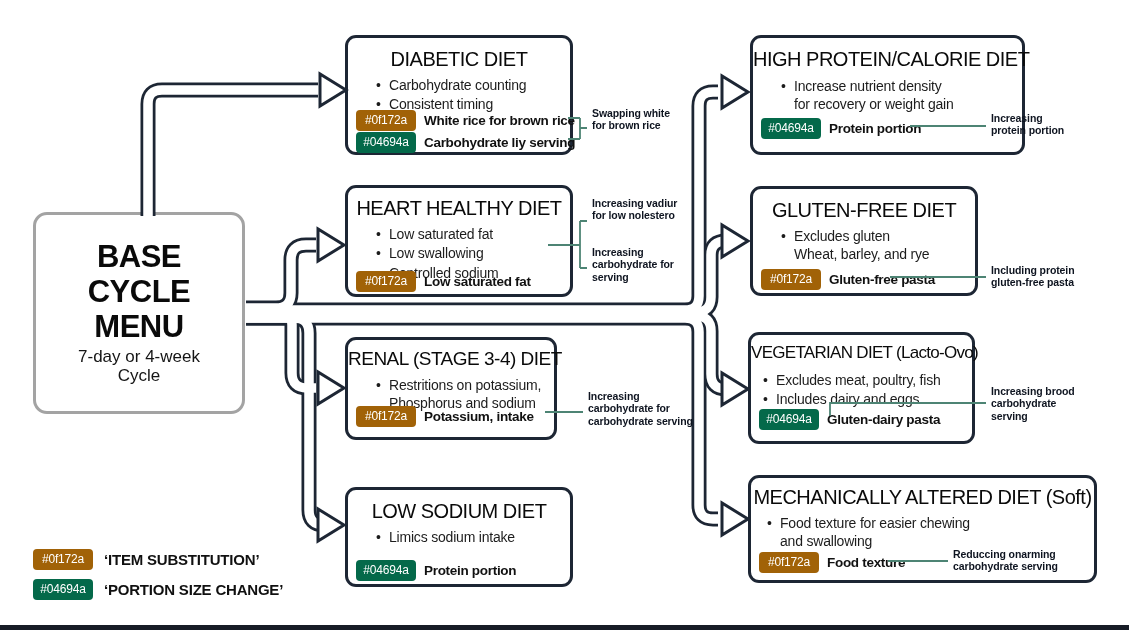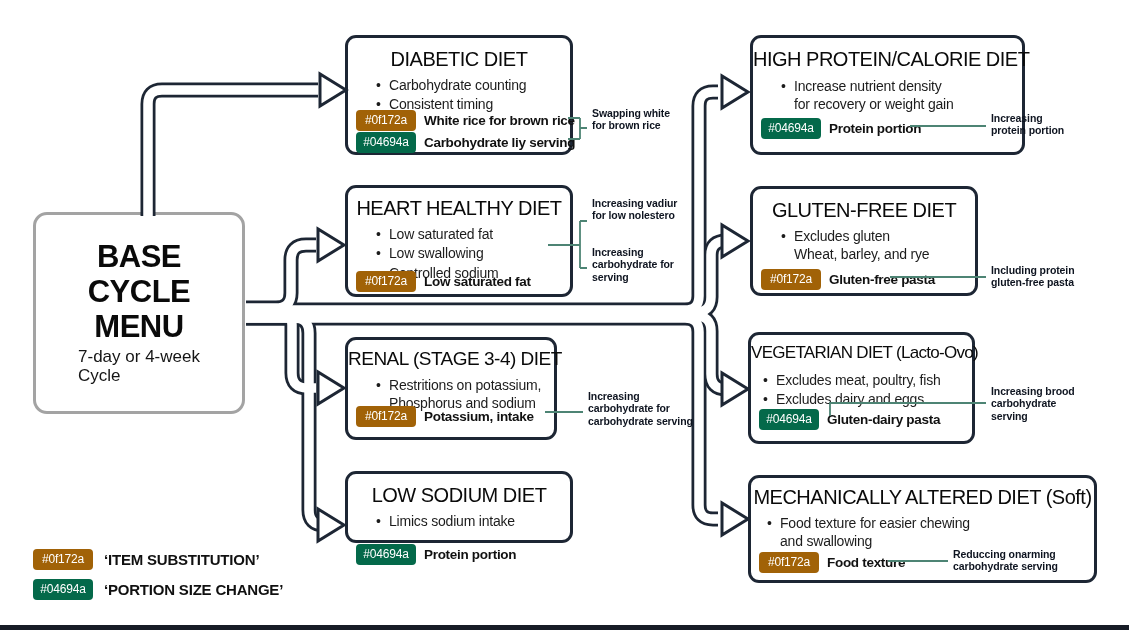--- a/index.html
+++ b/index.html
@@ -30,21 +30,21 @@
   .annot{
     position:absolute;font-size:10.5px;font-weight:bold;color:#0e1420;line-height:1.18;
     white-space:pre-line;z-index:3;letter-spacing:-0.1px;
   }
   .base-box{
     position:absolute;left:33px;top:212px;width:212px;height:202px;background:#fff;
     border:3px solid #a3a3a3;border-radius:14px;box-sizing:border-box;z-index:1;
     display:flex;flex-direction:column;align-items:center;justify-content:center;
   }
   .base-title{font-size:31px;font-weight:bold;color:#0a0a0a;line-height:1.12;text-align:center;white-space:pre-line;letter-spacing:-0.5px;}
-  .base-subtitle{font-size:17px;color:#151515;line-height:1.15;text-align:left;white-space:pre-line;margin-top:2px;}
+  .base-subtitle{font-size:17px;color:#151515;line-height:1.15;text-align:center;white-space:pre-line;margin-top:2px;}
   .legend{position:absolute;left:33px;top:549px;z-index:3;display:flex;flex-direction:column;gap:9px;}
   .legend-row{display:flex;align-items:center;gap:11px;}
   .legend-label{font-size:15px;font-weight:bold;color:#101010;letter-spacing:-0.2px;}
   .overlay{position:absolute;left:0;top:0;width:1129px;height:630px;z-index:2;pointer-events:none;}
   .bottom-strip{position:absolute;left:0;bottom:0;width:100%;height:5px;background:#171c26;z-index:4;}
 </style>
 </head>
 <body>
 
 <div class="canvas">
@@ -151,21 +151,21 @@
           <span class="bullet-text">Restritions on potassium,
 Phosphorus and sodium</span>
         </div>
     </div>
     <div class="tagrow" style="left:8px;top:66px">
       <span class="chip navy">#0f172a</span>
       <span class="taglabel">Potassium, intake</span>
     </div>
   </div>
 
-  <div class="node" style="left:345px;top:471px;width:228px;height:72px">
+  <div class="node" style="left:345px;top:487px;width:228px;height:100px">
     <div class="node-title" style="top:10px;font-size:20px">LOW SODIUM DIET</div>
     <div class="bullets" style="left:28px;top:38px">
       <div class="bullet">
           <span class="dot">•</span>
           <span class="bullet-text">Limics sodium intake</span>
         </div>
     </div>
     <div class="tagrow" style="left:8px;top:70px">
       <span class="chip green">#04694a</span>
       <span class="taglabel">Protein portion</span>
@@ -204,21 +204,21 @@
 
   <div class="node" style="left:748px;top:332px;width:227px;height:112px">
     <div class="node-title" style="top:8px;font-size:17px;letter-spacing:-0.7px">VEGETARIAN DIET (Lacto-Ovo)</div>
     <div class="bullets" style="left:12px;top:36px">
       <div class="bullet">
           <span class="dot">•</span>
           <span class="bullet-text">Excludes meat, poultry, fish</span>
         </div>
       <div class="bullet">
           <span class="dot">•</span>
-          <span class="bullet-text">Excludes dairy and eggs</span>
+          <span class="bullet-text">Includes dairy and eggs</span>
         </div>
     </div>
     <div class="tagrow" style="left:8px;top:74px">
       <span class="chip green">#04694a</span>
       <span class="taglabel">Gluten-dairy pasta</span>
     </div>
   </div>
 
   <div class="node" style="left:748px;top:475px;width:349px;height:108px">
     <div class="node-title" style="top:8px;font-size:20px">MECHANICALLY ALTERED DIET (Soft)</div>

